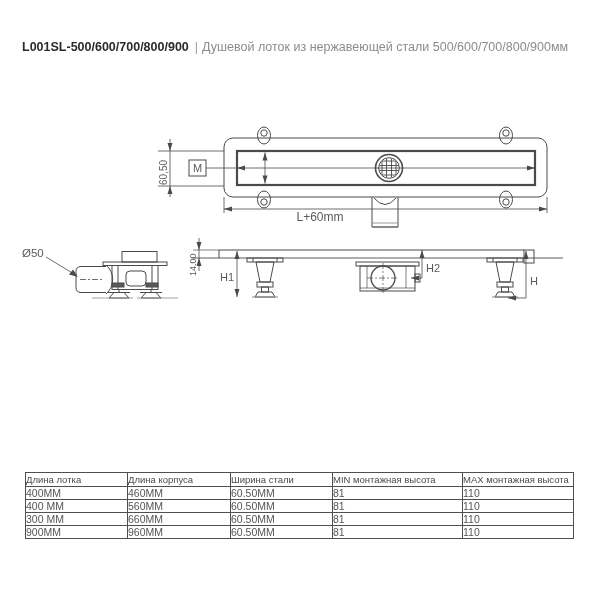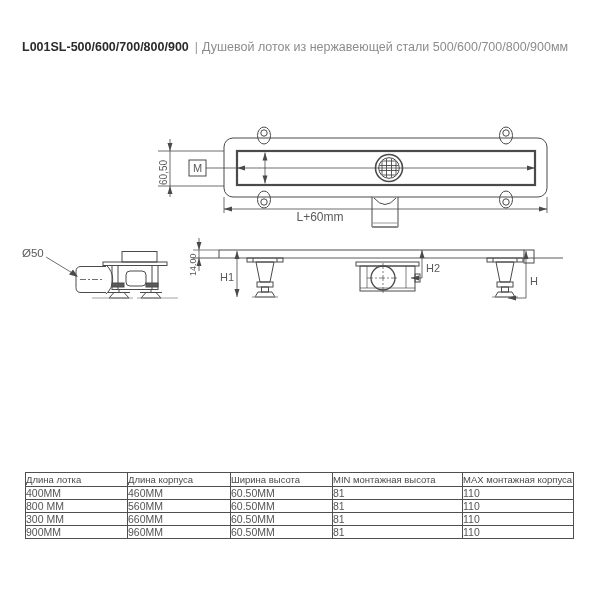--- a/index.html
+++ b/index.html
@@ -264,35 +264,35 @@
       <col style="width:102px">
         <col style="width:103px">
         <col style="width:102px">
       <col style="width:130px">
         <col style="width:111px">
     </colgroup>
     <thead>
       <tr>
           <th>Длина лотка</th>
           <th>Длина корпуса</th>
-          <th>Ширина высота</th>
+          <th>Ширина стали</th>
           <th>MIN монтажная высота</th>
-          <th>MAX монтажная корпуса</th>
+          <th>MAX монтажная высота</th>
         </tr>
     </thead>
     <tbody>
         <tr>
           <td>400MM</td>
           <td>460MM</td>
           <td>60.50MM</td>
           <td>81</td>
           <td>110</td>
         </tr>
         <tr>
-          <td>800 MM</td>
+          <td>400 MM</td>
           <td>560MM</td>
           <td>60.50MM</td>
           <td>81</td>
           <td>110</td>
         </tr>
         <tr>
           <td>300 MM</td>
           <td>660MM</td>
           <td>60.50MM</td>
           <td>81</td>

